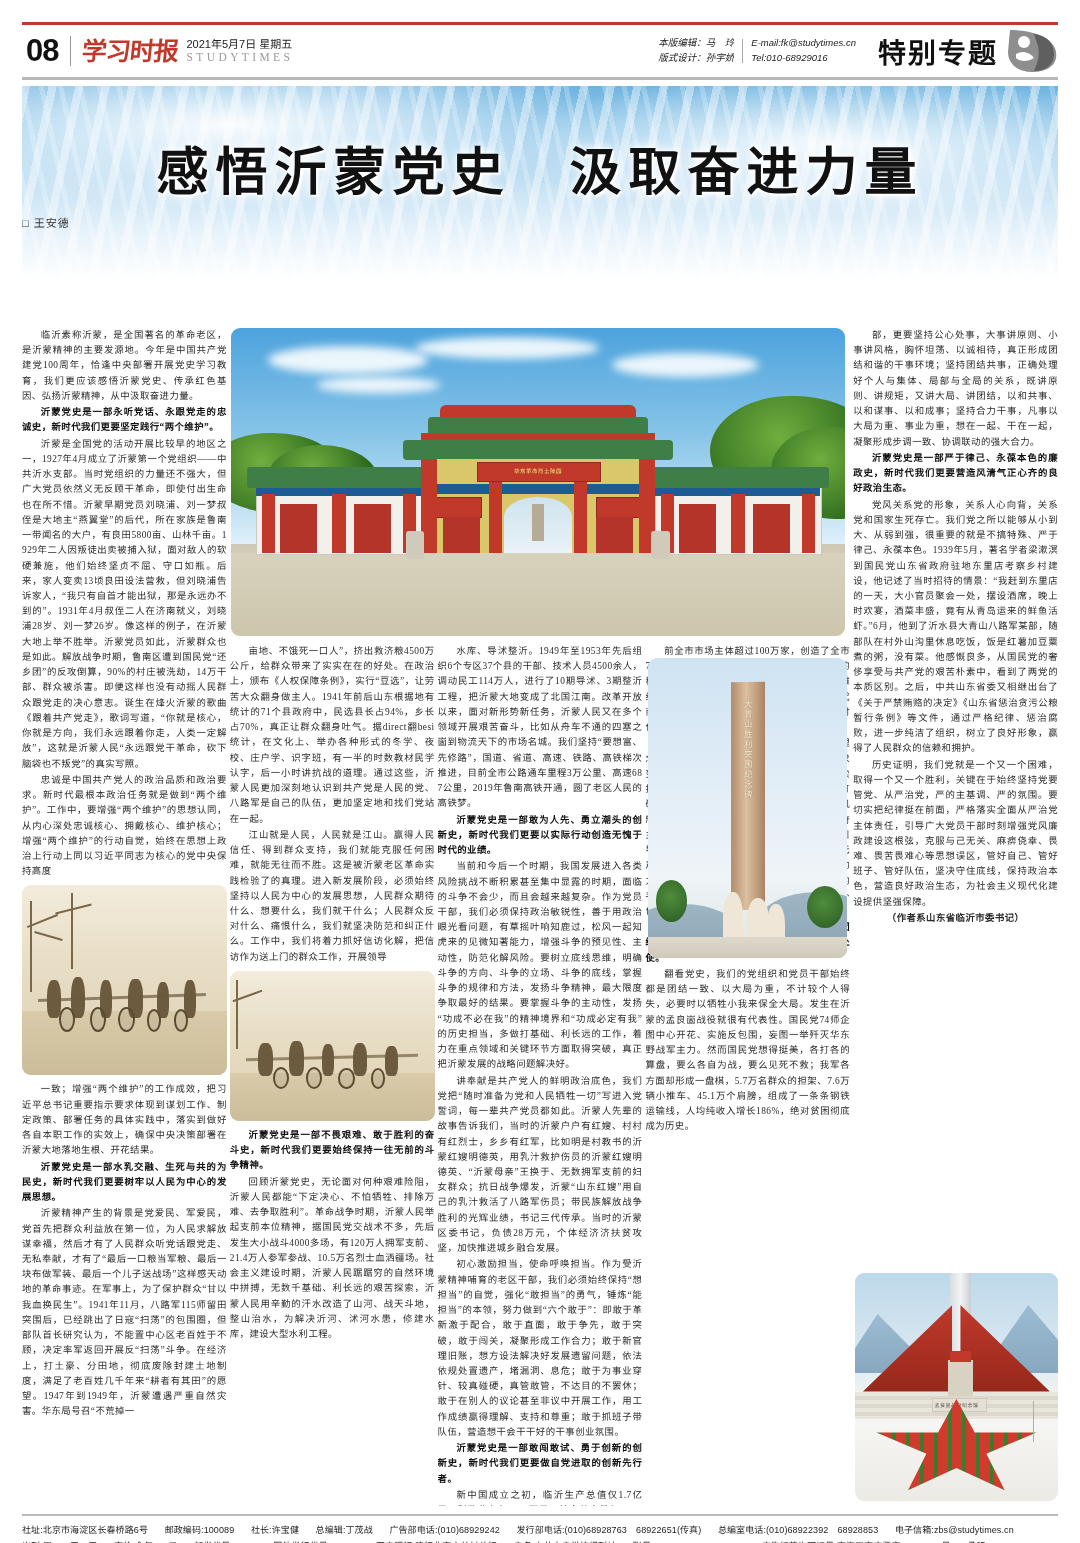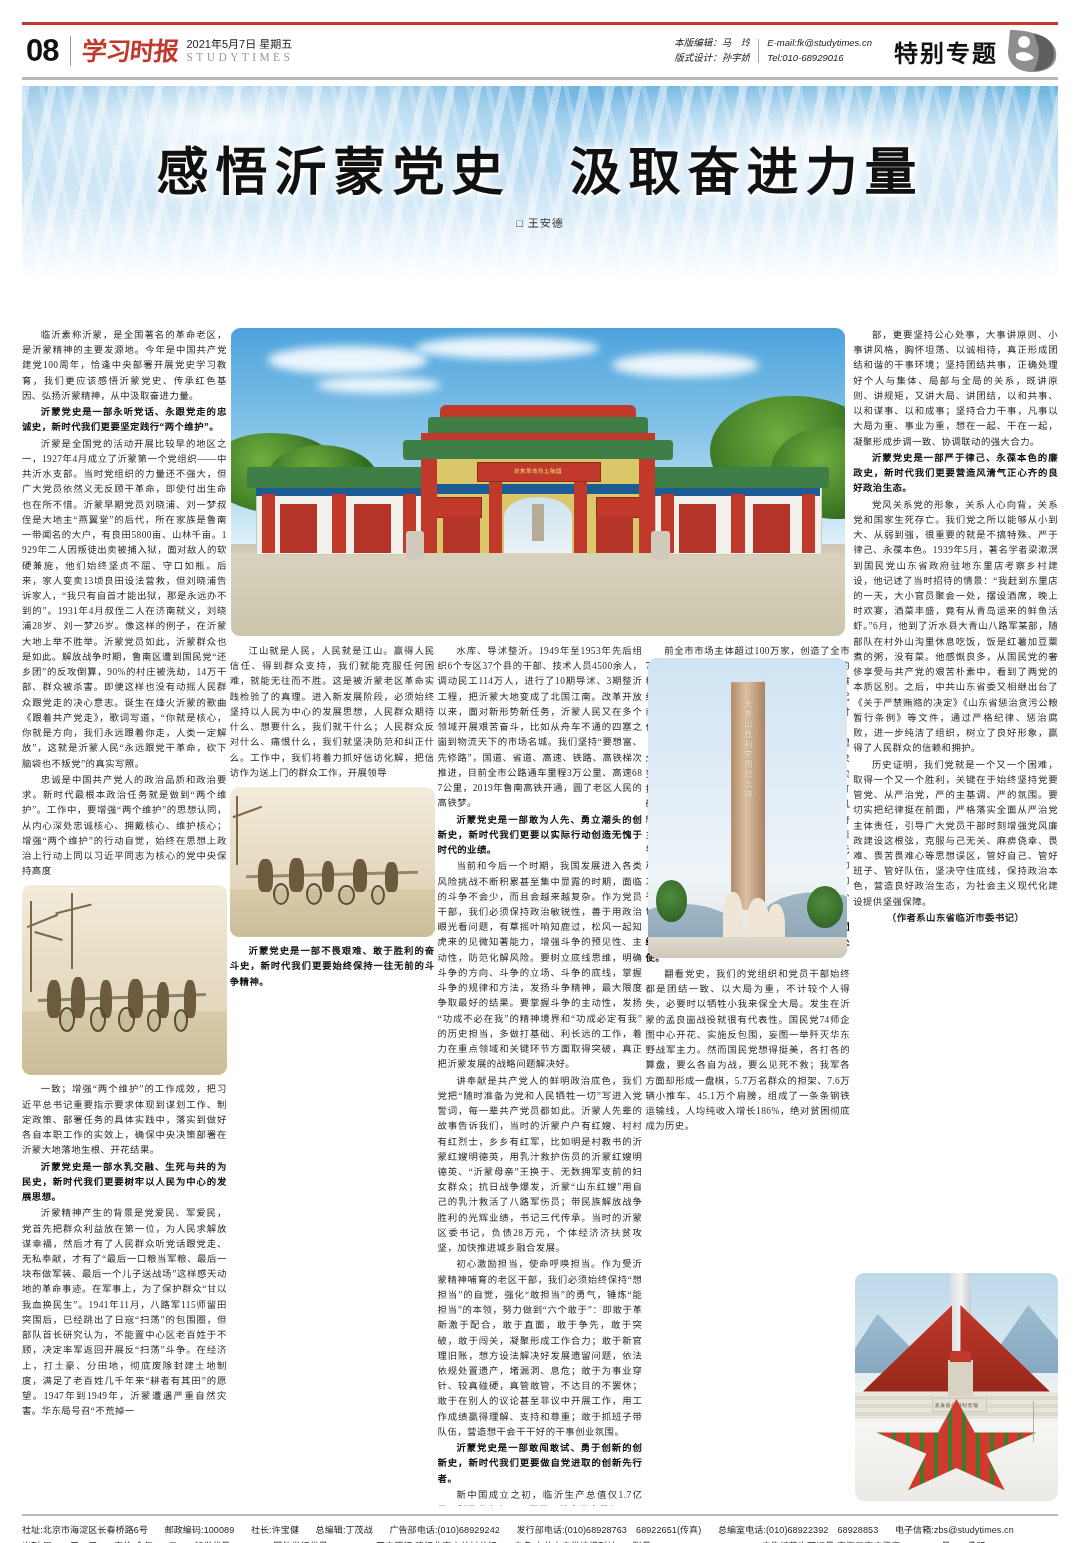--- a/index.html
+++ b/index.html
@@ -42,21 +42,21 @@
   .hdr-spacer{flex:1;}
   .editors{
     font-size:9.5px;color:#222;line-height:1.55;
     display:flex;align-items:center;gap:8px;
     font-family:"Liberation Sans",sans-serif;
   }
   .editors .col{white-space:nowrap;font-style:italic;}
   .editors .sep{width:1px;height:24px;background:#a9a9a9;}
   .section-title{
     font-family:"Liberation Sans",sans-serif;
-    font-size:24px;font-weight:700;color:#111;letter-spacing:2px;
+    font-size:28px;font-weight:700;color:#111;letter-spacing:2px;
     margin-left:22px;white-space:nowrap;
   }
   .logo-mark{
     width:54px;height:46px;margin-left:6px;position:relative;overflow:hidden;
   }
 
   
   .hero{
     position:relative;height:196px;margin-top:6px;
     background:
@@ -73,21 +73,21 @@
     opacity:.75;
   }
   .hero-title{
     position:absolute;left:0;right:0;top:44px;text-align:center;
     font-family:"DejaVu Serif",serif;
     font-size:52px;font-weight:700;color:#111;letter-spacing:7px;
     text-shadow:0 0 7px #fff,0 0 14px #fff,2px 2px 0 rgba(255,255,255,.9);
     white-space:nowrap;
   }
   .hero-byline{
-    position:absolute;left:0;right:0;top:128px;text-align:center;
+    position:absolute;left:0;right:0;top:128px;text-align:left;
     font-size:11px;color:#333;letter-spacing:1px;
     font-family:"Liberation Sans",sans-serif;
   }
 
   
   .body-wrap{
     position:relative;
     margin-top:8px;
     height:1178px;
   }
@@ -273,39 +273,41 @@
         </div>
 
         <p class="ptext">一致；增强“两个维护”的工作成效，把习近平总书记重要指示要求体现到谋划工作、制定政策、部署任务的具体实践中，落实到做好各自本职工作的实效上，确保中央决策部署在沂蒙大地落地生根、开花结果。</p>
         <p class="ptext lead">沂蒙党史是一部水乳交融、生死与共的为民史，新时代我们更要树牢以人民为中心的发展思想。</p>
         <p class="ptext">沂蒙精神产生的背景是党爱民、军爱民，党首先把群众利益放在第一位，为人民求解放谋幸福，然后才有了人民群众听党话跟党走、无私奉献，才有了“最后一口粮当军粮、最后一块布做军装、最后一个儿子送战场”这样感天动地的革命事迹。在军事上，为了保护群众“甘以我血换民生”。1941年11月，八路军115师留田突围后，已经跳出了日寇“扫荡”的包围圈，但部队首长研究认为，不能置中心区老百姓于不顾，决定率军返回开展反“扫荡”斗争。在经济上，打土豪、分田地，彻底废除封建土地制度，满足了老百姓几千年来“耕者有其田”的愿望。1947年到1949年，沂蒙遭遇严重自然灾害。华东局号召“不荒掉一</p>
       </div>
 
       <div class="col">
 
         <div style="height:316px"></div>
+        <p class="ptext">亩地、不饿死一口人”，挤出救济粮4500万公斤，给群众带来了实实在在的好处。在政治上，颁布《人权保障条例》，实行“豆选”，让劳苦大众翻身做主人。1941年前后山东根据地有统计的71个县政府中，民选县长占94%，乡长占70%，真正让群众翻身吐气。据direct翻besi统计，在文化上、举办各种形式的冬学、夜校、庄户学、识字班，有一半的时数教材民学认字，后一小时讲抗战的道理。通过这些，沂蒙人民更加深刻地认识到共产党是人民的党、八路军是自己的队伍，更加坚定地和找们党站在一起。</p>
         <p class="ptext">江山就是人民，人民就是江山。赢得人民信任、得到群众支持，我们就能克服任何困难，就能无往而不胜。这是被沂蒙老区革命实践检验了的真理。进入新发展阶段，必须始终坚持以人民为中心的发展思想，人民群众期待什么、想要什么，我们就干什么；人民群众反对什么、痛恨什么，我们就坚决防范和纠正什么。工作中，我们将着力抓好信访化解，把信访作为送上门的群众工作，开展领导</p>
 
         <div class="photo photo-cart" style="height:150px">
           <div class="cart-ground" style="height:32%"></div>
           <div class="cart-branch" style="left:3%;top:6%;width:2px;height:46%;"></div>
           <div class="cart-branch" style="left:1%;top:16%;width:15%;height:2px;transform:rotate(-20deg);"></div>
           <div class="cart-fig" style="left:14%;top:48%;width:7%;height:22%;"></div>
           <div class="cart-fig" style="left:29%;top:47%;width:7%;height:23%;"></div>
           <div class="cart-fig" style="left:45%;top:49%;width:6%;height:21%;"></div>
           <div class="cart-fig" style="left:60%;top:48%;width:7%;height:22%;"></div>
           <div class="cart-fig" style="left:76%;top:50%;width:6%;height:20%;"></div>
           <div class="cart-wheel" style="left:21%;top:64%;width:6%;height:12%;"></div>
           <div class="cart-wheel" style="left:37%;top:64%;width:6%;height:12%;"></div>
           <div class="cart-wheel" style="left:53%;top:65%;width:6%;height:11%;"></div>
           <div class="cart-wheel" style="left:69%;top:65%;width:5%;height:11%;"></div>
           <div style="position:absolute;left:8%;top:57%;width:84%;height:3px;background:#6b5a3e;opacity:.65;transform:rotate(-1.5deg);"></div>
         </div>
 
         <p class="ptext lead">沂蒙党史是一部不畏艰难、敢于胜利的奋斗史，新时代我们更要始终保持一往无前的斗争精神。</p>
+        <p class="ptext">回顾沂蒙党史，无论面对何种艰难险阻，沂蒙人民都能“下定决心、不怕牺牲、排除万难、去争取胜利”。革命战争时期，沂蒙人民举起支前本位精神，据国民党交战术不多，先后发生大小战斗4000多场，有120万人拥军支前、21.4万人参军参战、10.5万名烈士血洒疆场。社会主义建设时期，沂蒙人民踞踞穷的自然环境中拼搏，无数千基础、利长远的艰苦探索，沂蒙人民用辛勤的汗水改造了山河、战天斗地，整山治水，为解决沂河、沭河水患，修建水库，建设大型水利工程。</p>
       </div>
 
       <div class="col">
         <div style="height:316px"></div>
         <p class="ptext">水库、导沭整沂。1949年至1953年先后组织6个专区37个县的干部、技术人员4500余人，调动民工114万人，进行了10期导沭、3期整沂工程，把沂蒙大地变成了北国江南。改革开放以来，面对新形势新任务，沂蒙人民又在多个领域开展艰苦奋斗，比如从舟车不通的四塞之崮到物流天下的市场名城。我们坚持“要想富、先修路”，国道、省道、高速、铁路、高铁梯次推进，目前全市公路通车里程3万公里、高速687公里，2019年鲁南高铁开通，圆了老区人民的高铁梦。</p>
         <p class="ptext lead">沂蒙党史是一部敢为人先、勇立潮头的创新史，新时代我们更要以实际行动创造无愧于时代的业绩。</p>
         <p class="ptext">当前和今后一个时期，我国发展进入各类风险挑战不断积累甚至集中显露的时期，面临的斗争不会少，而且会越来越复杂。作为党员干部，我们必须保持政治敏锐性，善于用政治眼光看问题，有草摇叶响知鹿过，松风一起知虎来的见微知著能力，增强斗争的预见性、主动性，防范化解风险。要树立底线思维，明确斗争的方向、斗争的立场、斗争的底线，掌握斗争的规律和方法，发扬斗争精神，最大限度争取最好的结果。要掌握斗争的主动性，发扬“功成不必在我”的精神境界和“功成必定有我”的历史担当，多做打基础、利长远的工作，着力在重点领域和关键环节方面取得突破，真正把沂蒙发展的战略问题解决好。</p>
         <p class="ptext">讲奉献是共产党人的鲜明政治底色，我们党把“随时准备为党和人民牺牲一切”写进入党誓词，每一辈共产党员都如此。沂蒙人先辈的故事告诉我们，当时的沂蒙户户有红嫂、村村有红烈士，乡乡有红军，比如明是村教书的沂蒙红嫂明德英，用乳汁救护伤员的沂蒙红嫂明德英、“沂蒙母亲”王换于、无数拥军支前的妇女群众；抗日战争爆发，沂蒙“山东红嫂”用自己的乳汁救活了八路军伤员；带民族解放战争胜利的光辉业绩，书记三代传承。当时的沂蒙区委书记，负债28万元，个体经济济扶贫攻坚，加快推进城乡融合发展。</p>
         <p class="ptext">初心激励担当，使命呼唤担当。作为受沂蒙精神哺育的老区干部，我们必须始终保持“想担当”的自觉，强化“敢担当”的勇气，锤炼“能担当”的本领，努力做到“六个敢于”：即敢于革新激于配合，敢于直面，敢于争先，敢于突破，敢于闯关，凝聚形成工作合力；敢于新官理旧账，想方设法解决好发展遗留问题，依法依规处置遗产，堵漏洞、息危；敢于为事业穿针、较真碰硬，真管敢管，不达目的不罢休；敢于在别人的议论甚至非议中开展工作，用工作成绩赢得理解、支持和尊重；敢于抓班子带队伍，营造想干会干干好的干事创业氛围。</p>
         <p class="ptext lead">沂蒙党史是一部敢闯敢试、勇于创新的创新史，新时代我们更要做自党进取的创新先行者。</p>

